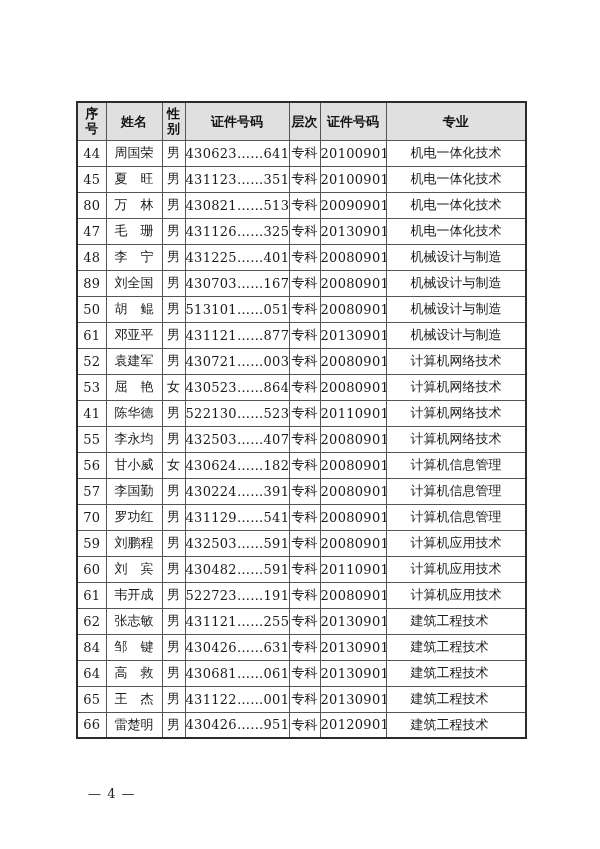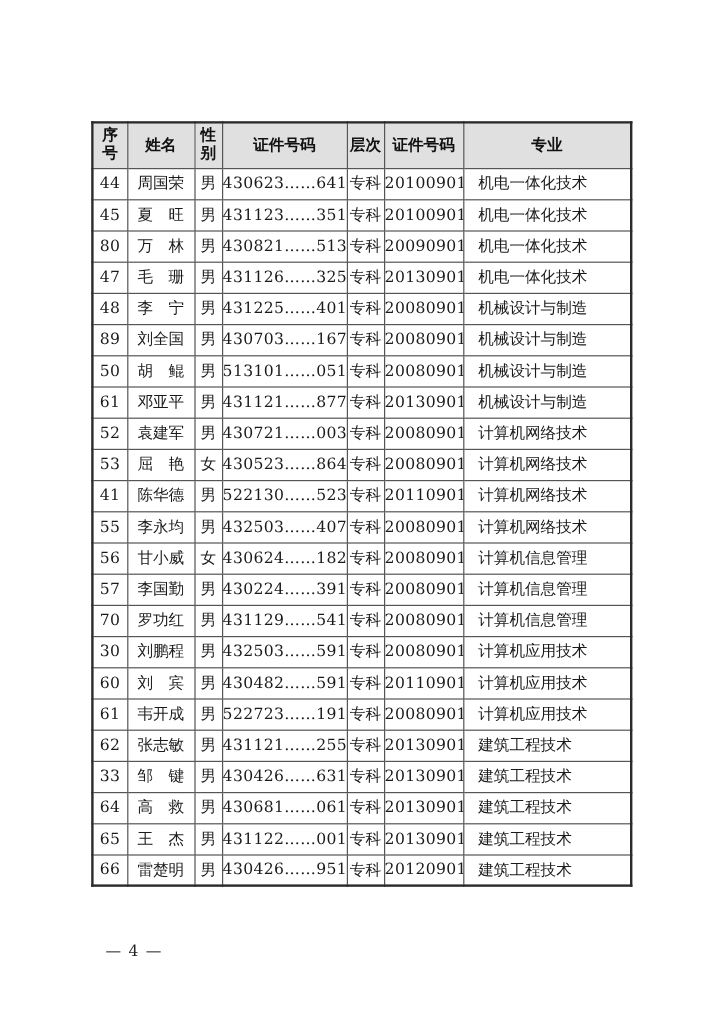--- a/index.html
+++ b/index.html
@@ -41,21 +41,21 @@
     line-height: 15px;
     white-space: pre-line;
     color: #111111;
   }
   table.roster td {
     height: 26px;
     background: #ffffff;
   }
   table.roster td.col-major {
     text-align: left;
-    padding-left: 12px;
+    padding-left: 24px;
   }
   table.roster td.col-id,
   table.roster td.col-date,
   table.roster td.col-no {
     letter-spacing: 0.3px;
   }
   .footer-pagenum {
     position: absolute;
     left: 88px; top: 786px;
     font-size: 13px;
@@ -222,21 +222,21 @@
           <tr>
             <td class="col-no">70</td>
             <td class="col-name">罗功红</td>
             <td class="col-gender">男</td>
             <td class="col-id">431129……5418</td>
             <td class="col-level">专科</td>
             <td class="col-date">20080901</td>
             <td class="col-major">计算机信息管理</td>
           </tr>
           <tr>
-            <td class="col-no">30</td>
+            <td class="col-no">59</td>
             <td class="col-name">刘鹏程</td>
             <td class="col-gender">男</td>
             <td class="col-id">432503……591X</td>
             <td class="col-level">专科</td>
             <td class="col-date">20080901</td>
             <td class="col-major">计算机应用技术</td>
           </tr>
           <tr>
             <td class="col-no">60</td>
             <td class="col-name">刘　宾</td>
@@ -258,21 +258,21 @@
           <tr>
             <td class="col-no">62</td>
             <td class="col-name">张志敏</td>
             <td class="col-gender">男</td>
             <td class="col-id">431121……2558</td>
             <td class="col-level">专科</td>
             <td class="col-date">20130901</td>
             <td class="col-major">建筑工程技术</td>
           </tr>
           <tr>
-            <td class="col-no">33</td>
+            <td class="col-no">84</td>
             <td class="col-name">邹　键</td>
             <td class="col-gender">男</td>
             <td class="col-id">430426……6315</td>
             <td class="col-level">专科</td>
             <td class="col-date">20130901</td>
             <td class="col-major">建筑工程技术</td>
           </tr>
           <tr>
             <td class="col-no">64</td>
             <td class="col-name">高　救</td>

